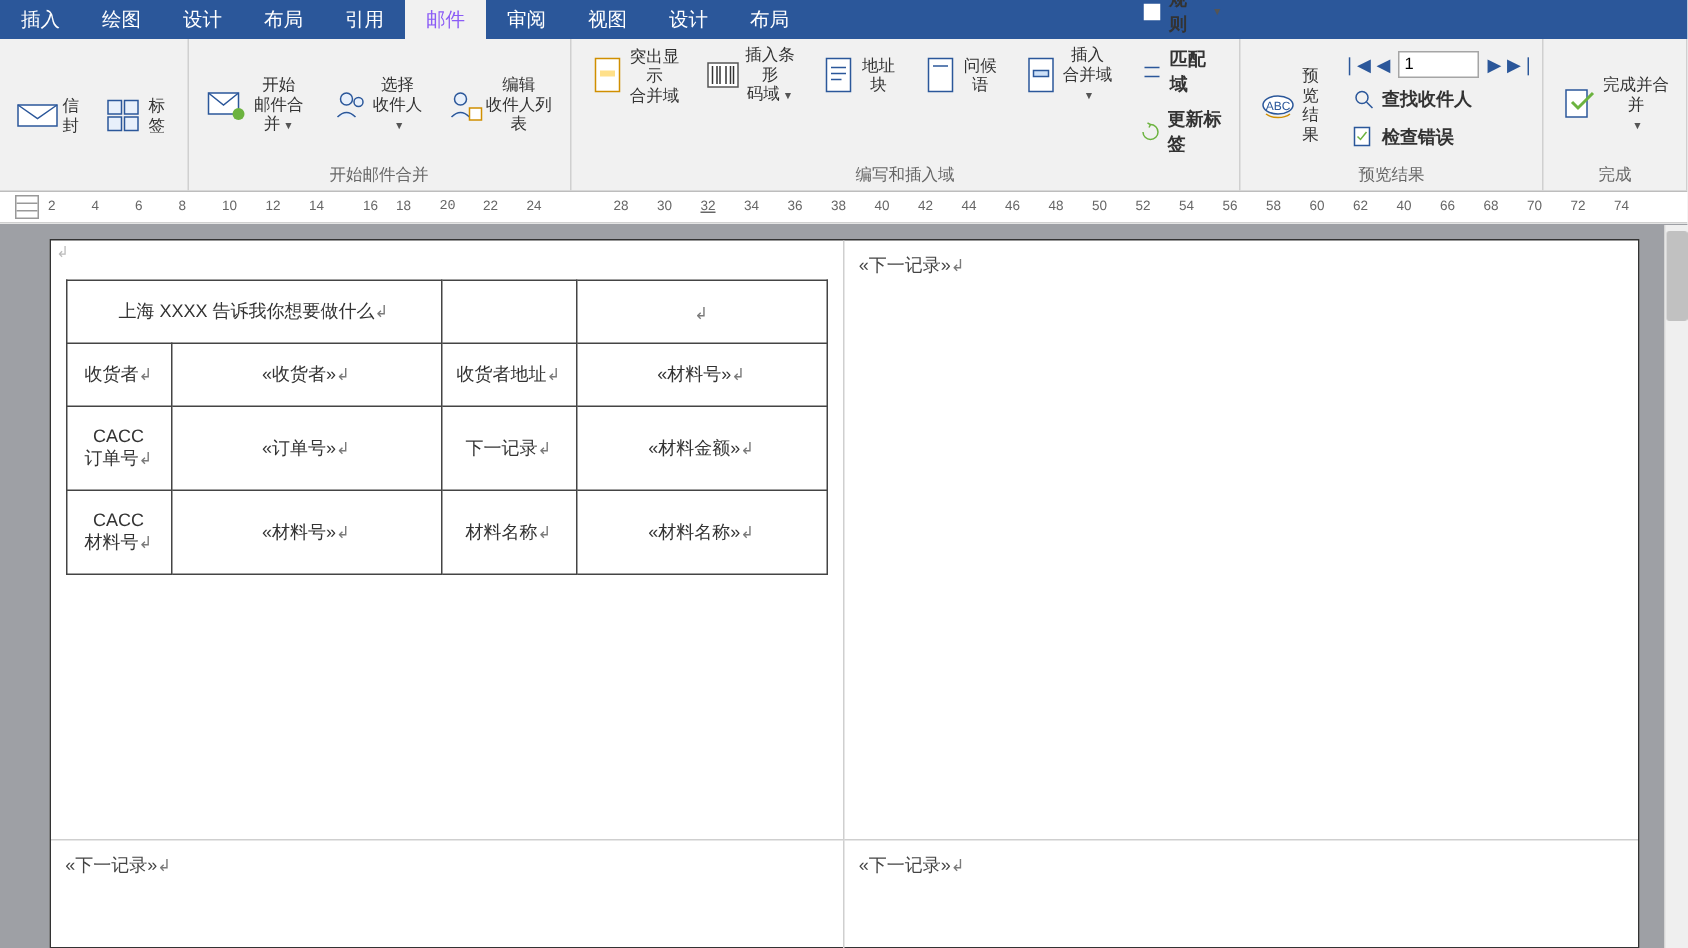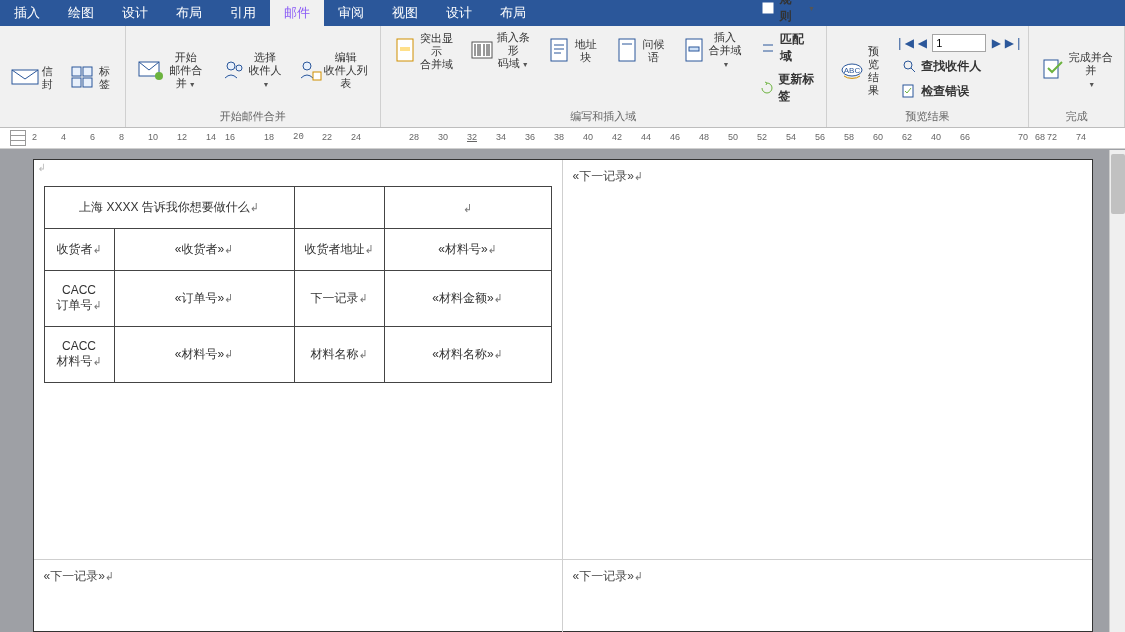--- a/index.html
+++ b/index.html
@@ -299,21 +299,21 @@
       <div></div>
     </div>
   <div class="rticks" id="rticks">
       <span class="rtick" style="left: 0px;">2</span>
       <span class="rtick" style="left: 29px;">4</span>
       <span class="rtick" style="left: 58px;">6</span>
       <span class="rtick" style="left: 87px;">8</span>
       <span class="rtick" style="left: 116px;">10</span>
       <span class="rtick" style="left: 145px;">12</span>
       <span class="rtick" style="left: 174px;">14</span>
-      <span class="rtick" style="left: 193px;">16</span>
+      <span class="rtick" style="left: 210px;">16</span>
       <span class="rtick" style="left: 232px;">18</span>
       <span class="rtick" style="left: 261px; font-family: Liberation Mono, monospace;">20</span>
       <span class="rtick" style="left: 290px;">22</span>
       <span class="rtick" style="left: 319px;">24</span>
       <span class="rtick" style="left: 348px; margin-top: 36px;">26</span>
       <span class="rtick" style="left: 377px;">28</span>
       <span class="rtick" style="left: 406px;">30</span>
       <span class="rtick" style="left: 435px; text-decoration: underline;">32</span>
       <span class="rtick" style="left: 464px;">34</span>
       <span class="rtick" style="left: 493px;">36</span>
@@ -325,21 +325,21 @@
       <span class="rtick" style="left: 667px;">48</span>
       <span class="rtick" style="left: 696px;">50</span>
       <span class="rtick" style="left: 725px;">52</span>
       <span class="rtick" style="left: 754px;">54</span>
       <span class="rtick" style="left: 783px;">56</span>
       <span class="rtick" style="left: 812px;">58</span>
       <span class="rtick" style="left: 841px;">60</span>
       <span class="rtick" style="left: 870px;">62</span>
       <span class="rtick" style="left: 899px;">40</span>
       <span class="rtick" style="left: 928px;">66</span>
-      <span class="rtick" style="left: 1003px;">68</span>
+      <span class="rtick" style="left: 957px;">68</span>
       <span class="rtick" style="left: 986px;">70</span>
       <span class="rtick" style="left: 1015px;">72</span>
       <span class="rtick" style="left: 1044px;">74</span>
     </div>
 </div>
 
 <div class="docarea">
   <div class="sheet">
     <div class="quad">
       <div class="cell">

